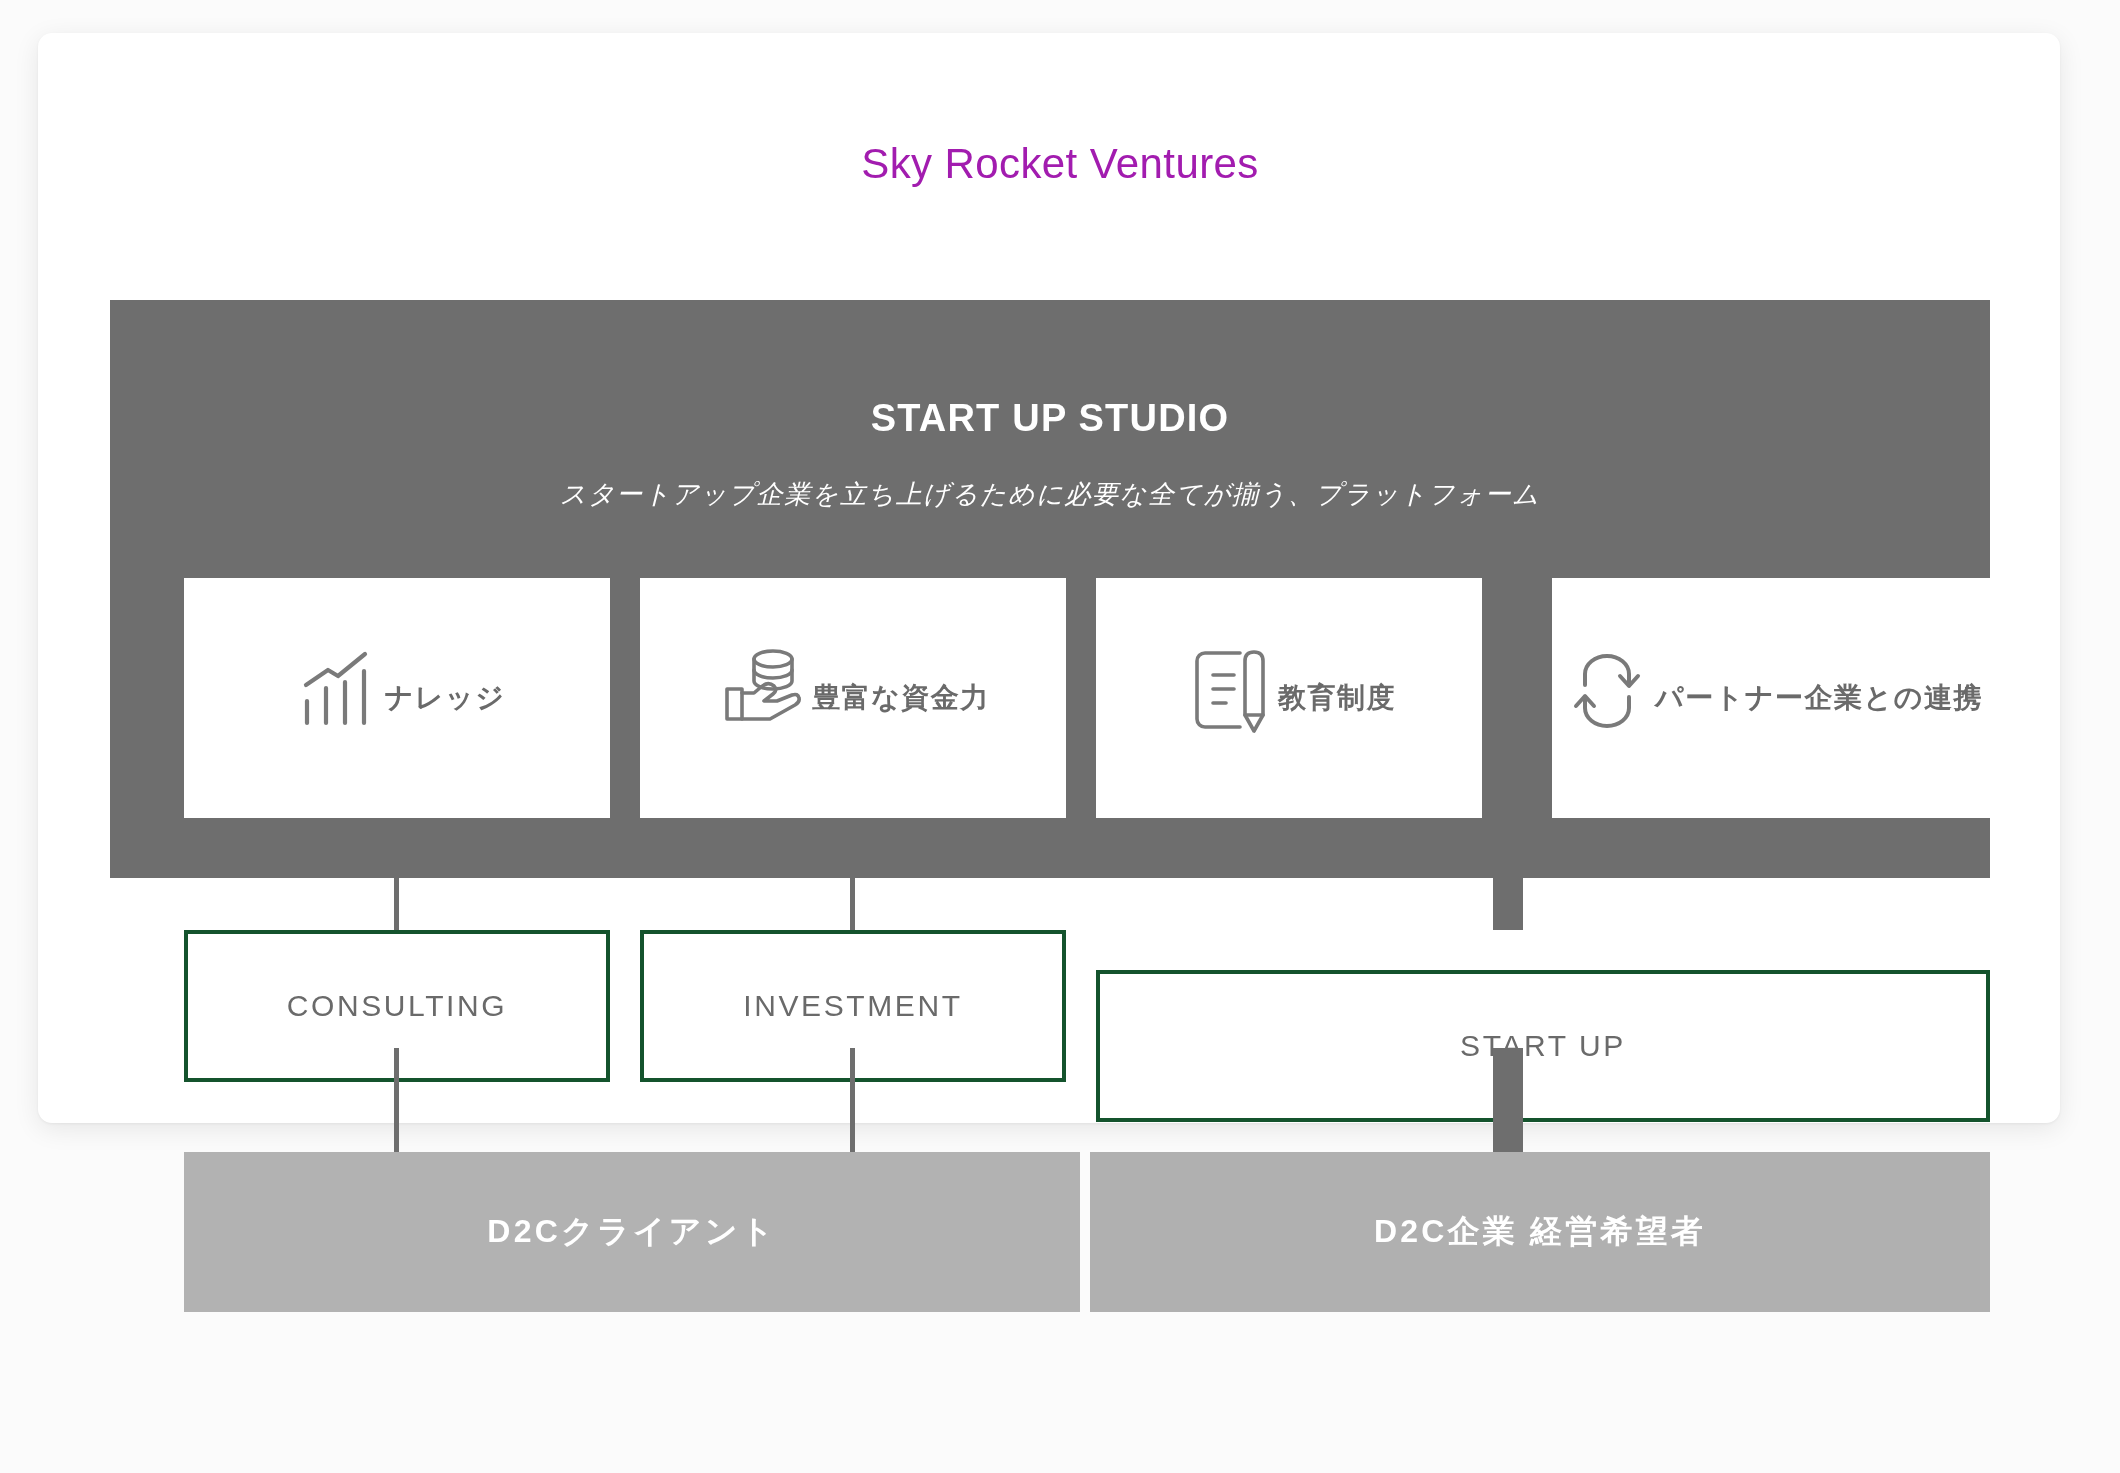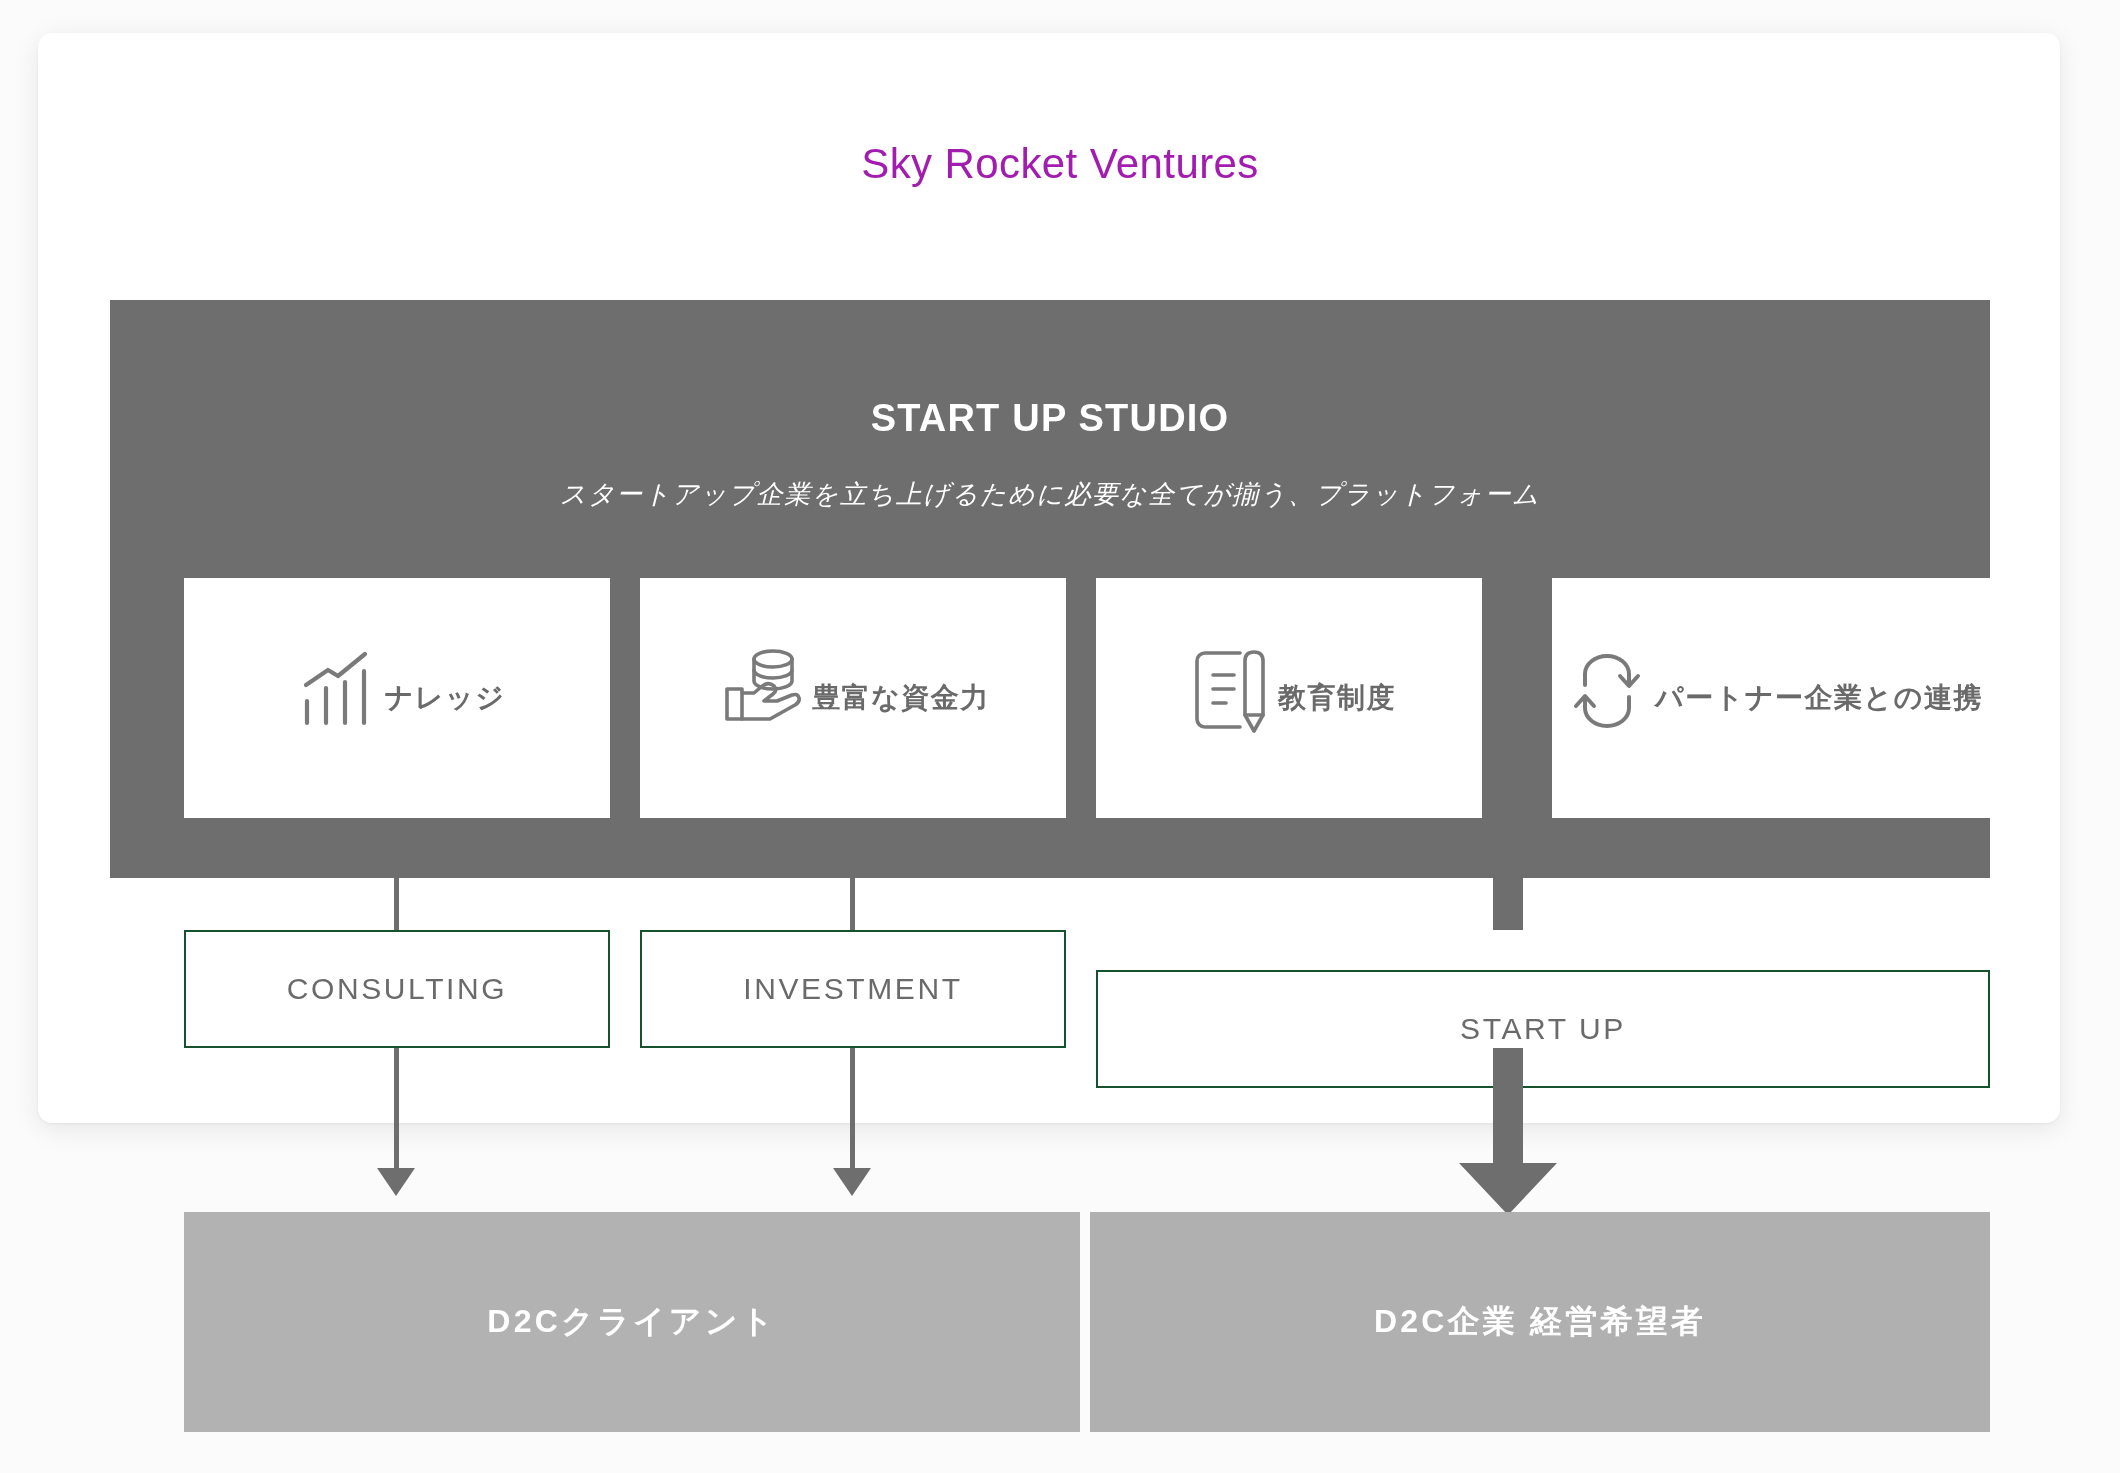--- a/index.html
+++ b/index.html
@@ -101,43 +101,43 @@
 
   #card-0 { left: 184px;  width: 426px; }
   #card-1 { left: 640px;  width: 426px; }
   #card-2 { left: 1096px; width: 386px; }
   #card-3 { left: 1552px; width: 438px; }
 
   
   .mid-box {
     position: absolute;
     top: 930px;
-    height: 118px;
+    height: 152px;
     background: #ffffff;
-    border: 2px solid #14532d;
+    border: 4px solid #14532d;
     box-sizing: border-box;
     display: flex;
     align-items: center;
     justify-content: center;
   }
   .mid-box-label {
     font-size: 30px;
     color: #6a6a6a;
     font-weight: 400;
     letter-spacing: 2.6px;
   }
   #mid-consulting  { left: 184px;  width: 426px; }
   #mid-investment  { left: 640px;  width: 426px; }
   #mid-startup     { left: 1096px; width: 894px; margin-top: 40px; }
 
   
   .bottom-box {
     position: absolute;
-    top: 1212px;
-    height: 220px;
+    top: 1152px;
+    height: 160px;
     display: flex;
     align-items: center;
     justify-content: center;
   }
   .bottom-box-label {
     color: #ffffff;
     font-size: 32px;
     font-weight: 600;
     letter-spacing: 3.2px;
   }

